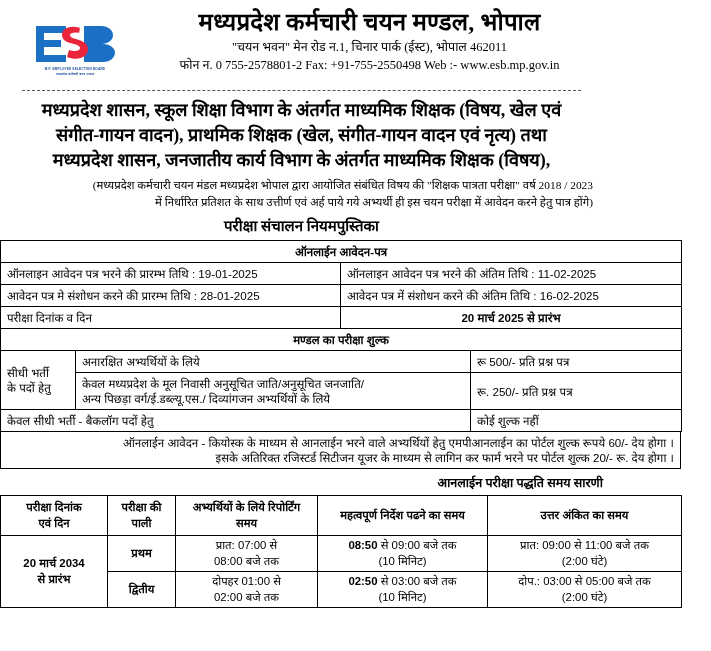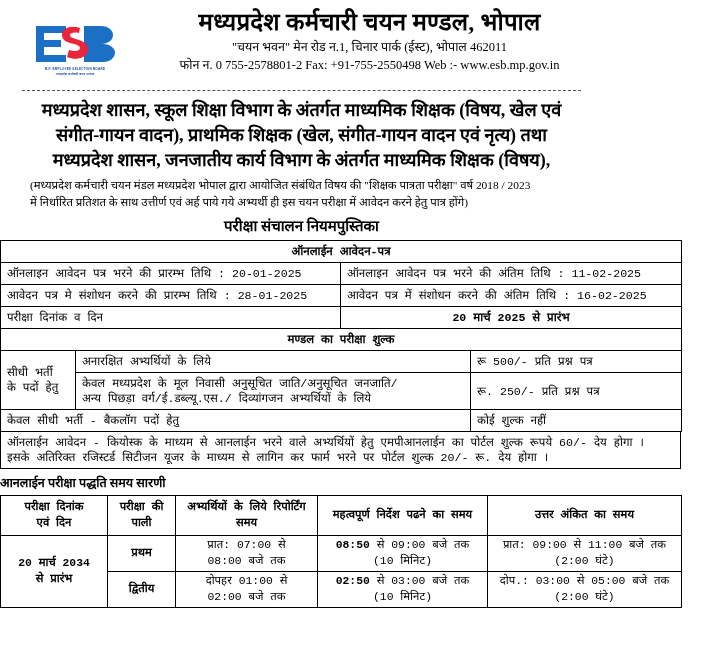--- a/index.html
+++ b/index.html
@@ -85,74 +85,74 @@
   .exam-title {
     text-align: center;
     font-family: "Liberation Serif", "DejaVu Serif", serif;
     font-weight: bold;
     font-size: 18px;
     line-height: 25px;
     margin-top: 7px;
     padding: 0 26px;
   }
   .exam-note {
-    text-align: left;
+    text-align: right;
     font-family: "Liberation Serif", "DejaVu Serif", serif;
     font-size: 11.4px;
     line-height: 16.5px;
     margin-top: 4px;
-    padding: 0 30px;
+    padding: 0 10px;
   }
   .booklet-title {
     text-align: center;
     font-family: "Liberation Serif", "DejaVu Serif", serif;
     font-weight: bold;
     font-size: 15px;
     line-height: 20px;
     margin-top: 6px;
   }
 
   
   table.doc {
     border-collapse: collapse;
     width: 681px;
     margin: 4px auto 0 auto;
     table-layout: fixed;
   }
   table.doc td {
     border: 1px solid #000;
-    font-family: Liberation Mono, monospace;
+    font-family: Liberation Sans, sans-serif;
     font-size: 11.6px;
     line-height: 15px;
     padding: 3px 6px;
     vertical-align: middle;
   }
   .t-center { }
   .t-left { text-align: left; }
   .bold { font-weight: bold; }
   .band {
     text-align: center;
     font-weight: bold;
     font-size: 12.4px;
     padding: 4px 6px;
   }
   .big-date {
     font-weight: bold;
     font-size: 13.2px;
     text-align: center;
   }
   .kiosk td {
-    text-align: left;
+    text-align: right;
     font-size: 11.6px;
     line-height: 17px;
     padding: 2px 6px;
     margin-top: 30px;
   }
   .sched-title {
-    text-align: left;
+    text-align: right;
     font-family: "Liberation Serif", "DejaVu Serif", serif;
     font-weight: bold;
     font-size: 12.6px;
     margin-top: 5px;
     margin-bottom: 1px;
   }
   table.sched td {
     text-align: center;
     font-size: 11.4px;
     line-height: 15.5px;
@@ -211,21 +211,21 @@
   <table class="doc">
     <colgroup>
         <col style="width:340px">
         <col style="width:341px">
       </colgroup>
     <tbody>
       <tr>
         <td colspan="2" class="band">ऑनलाईन आवेदन-पत्र</td>
       </tr>
       <tr>
-        <td class="t-left">ऑनलाइन  आवेदन पत्र भरने की प्रारम्भ तिथि  :   20-01-2025</td>
+        <td class="t-left">ऑनलाइन  आवेदन पत्र भरने की प्रारम्भ तिथि  :   19-01-2025</td>
         <td class="t-left">ऑनलाइन  आवेदन पत्र भरने की अंतिम तिथि  :   11-02-2025</td>
       </tr>
       <tr>
         <td class="t-left">आवेदन पत्र मे संशोधन करने की प्रारम्भ तिथि  :   28-01-2025</td>
         <td class="t-left">आवेदन पत्र में संशोधन करने की अंतिम तिथि  :   16-02-2025</td>
       </tr>
       <tr>
         <td class="t-left">परीक्षा दिनांक व दिन</td>
         <td class="big-date">20 मार्च 2025 से प्रारंभ</td>
       </tr>

